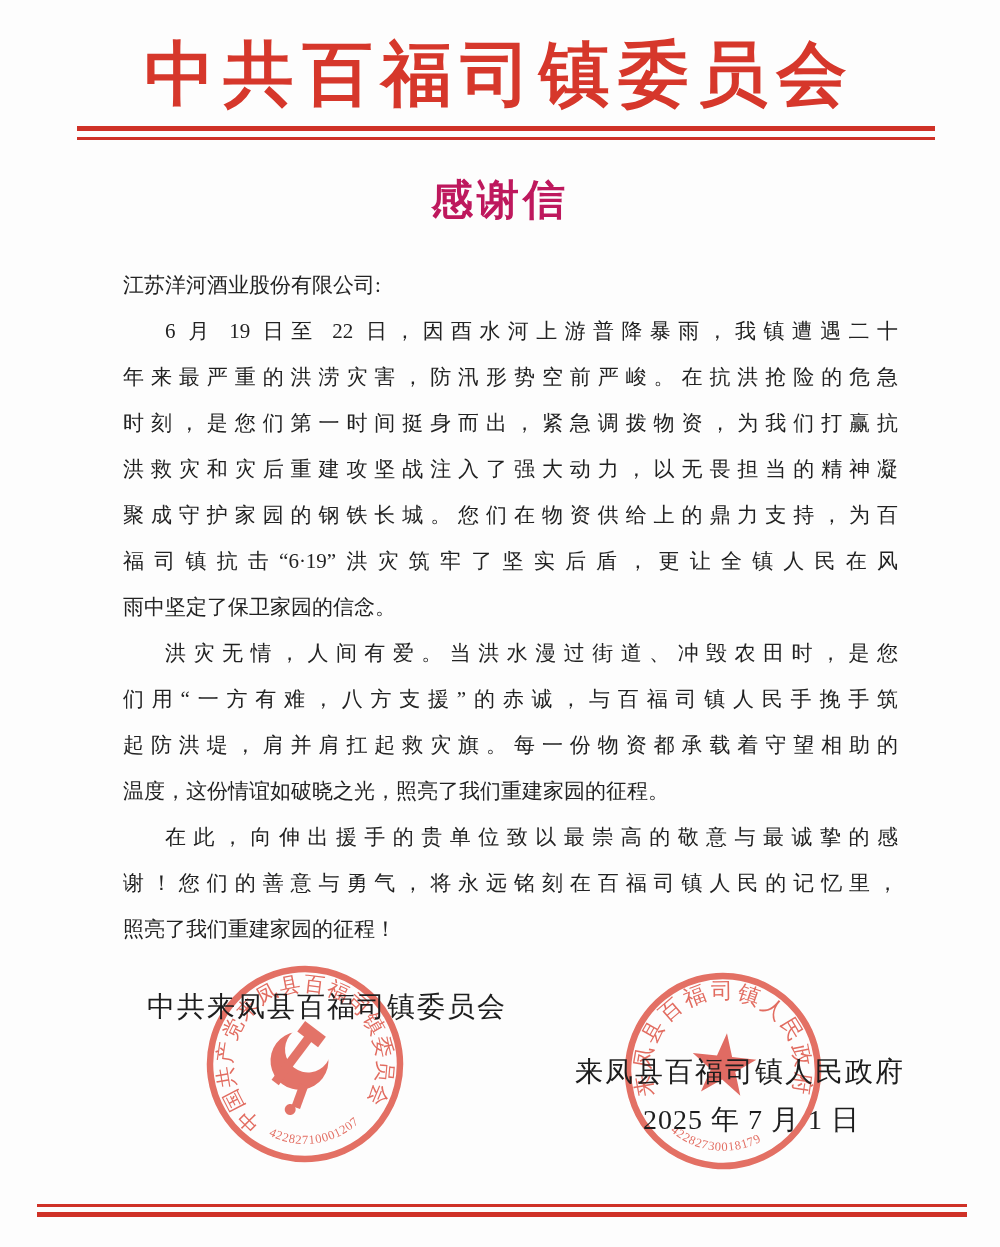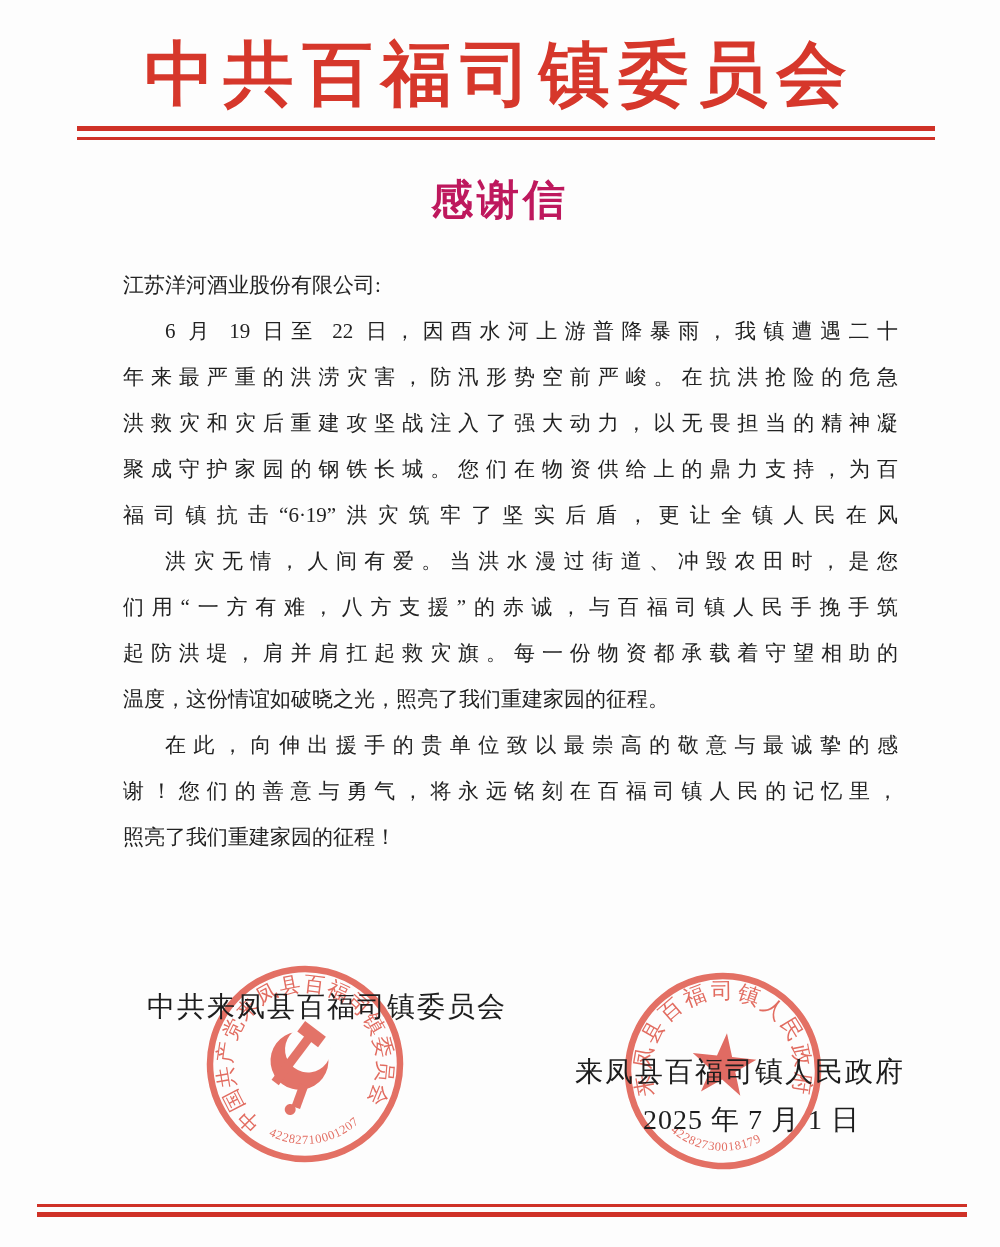--- a/index.html
+++ b/index.html
@@ -52,23 +52,25 @@
   <div class="org-name">中共百福司镇委员会</div>
   <div class="rule rule-top-thick"></div>
   <div class="rule rule-top-thin"></div>
 
   <div class="letter-title">感谢信</div>
 
   <div class="body-block">
     <div class="line">江苏洋河酒业股份有限公司:</div>
     <div class="line indent fill">6 月 19 日至 22 日，因酉水河上游普降暴雨，我镇遭遇二十</div>
     <div class="line fill">年来最严重的洪涝灾害，防汛形势空前严峻。在抗洪抢险的危急</div>
+    <div class="line fill">时刻，是您们第一时间挺身而出，紧急调拨物资，为我们打赢抗</div>
     <div class="line fill">洪救灾和灾后重建攻坚战注入了强大动力，以无畏担当的精神凝</div>
     <div class="line fill">聚成守护家园的钢铁长城。您们在物资供给上的鼎力支持，为百</div>
     <div class="line fill">福司镇抗击“6·19”洪灾筑牢了坚实后盾，更让全镇人民在风</div>
+    <div class="line">雨中坚定了保卫家园的信念。</div>
     <div class="line indent fill">洪灾无情，人间有爱。当洪水漫过街道、冲毁农田时，是您</div>
     <div class="line fill">们用“一方有难，八方支援”的赤诚，与百福司镇人民手挽手筑</div>
     <div class="line fill">起防洪堤，肩并肩扛起救灾旗。每一份物资都承载着守望相助的</div>
     <div class="line">温度，这份情谊如破晓之光，照亮了我们重建家园的征程。</div>
     <div class="line indent fill">在此，向伸出援手的贵单位致以最崇高的敬意与最诚挚的感</div>
     <div class="line fill">谢！您们的善意与勇气，将永远铭刻在百福司镇人民的记忆里，</div>
     <div class="line">照亮了我们重建家园的征程！</div>
   </div>
 
   <svg class="seal seal-left" viewBox="0 0 210 210">

